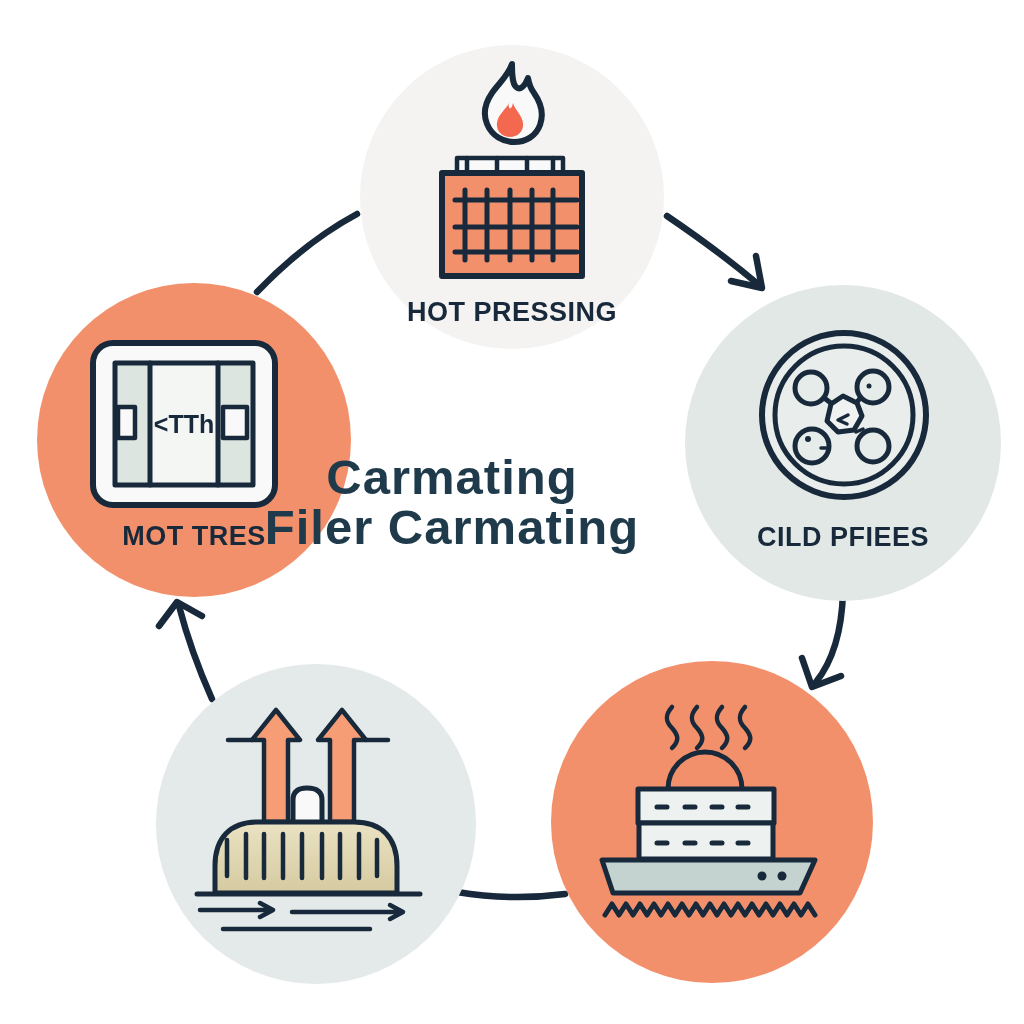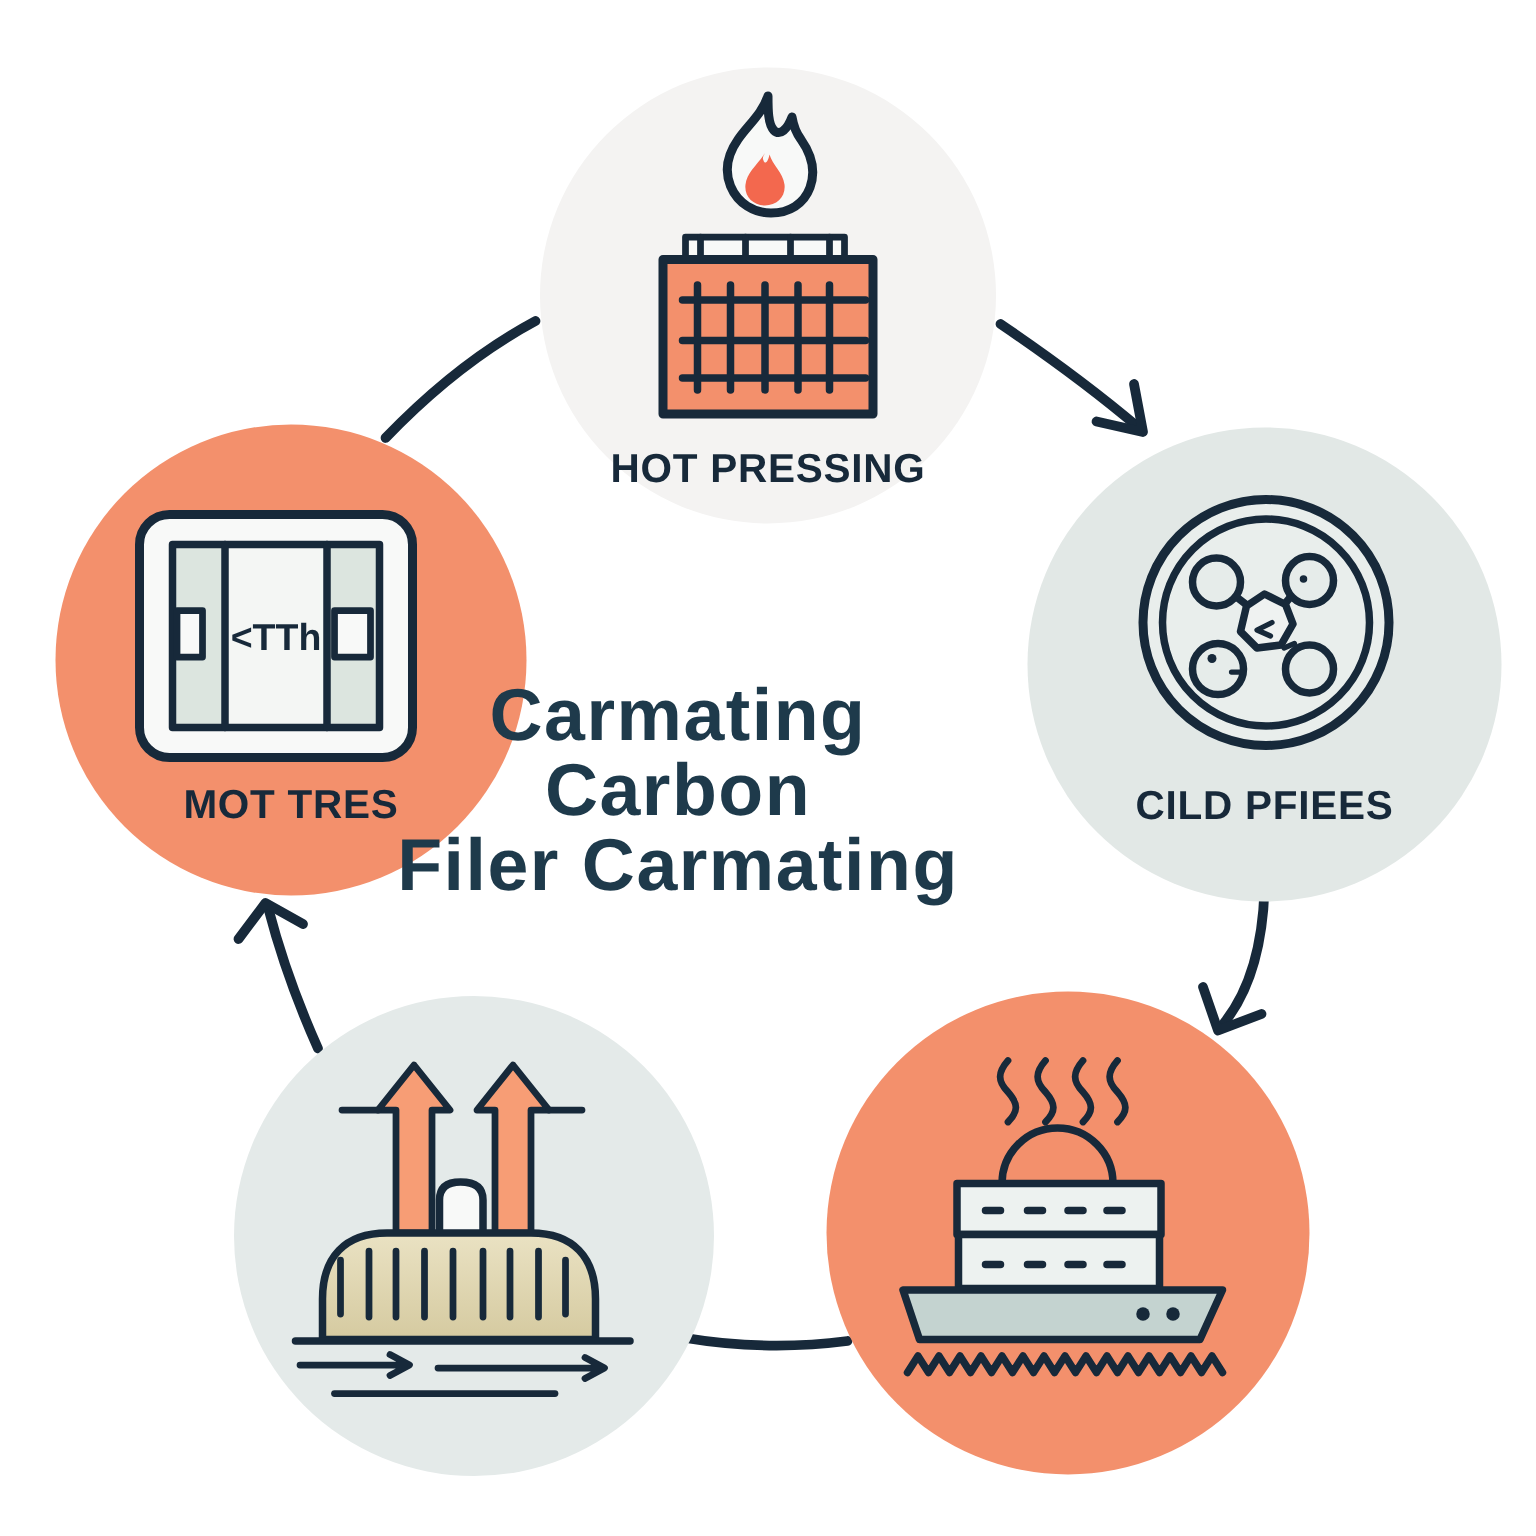--- a/index.html
+++ b/index.html
@@ -158,17 +158,16 @@
       <circle class="fnavy" cx="211" cy="215" r="4.5"></circle>
       <circle class="fnavy" cx="231" cy="215" r="4.5"></circle>
       <path class="sn w5 fnone" d="M54,254 l7,-11 l7,11 l7,-11 l7,11 l7,-11 l7,11 l7,-11 l7,11 l7,-11 l7,11
            l7,-11 l7,11 l7,-11 l7,11 l7,-11 l7,11 l7,-11 l7,11 l7,-11 l7,11
            l7,-11 l7,11 l7,-11 l7,11 l7,-11 l7,11 l7,-11 l7,11 l7,-11 l7,11"></path>
     </svg>
   </div>
 
   <div class="center-title">
     <div>Carmating</div>
-    <div>Carbon</div>
     <div>Filer Carmating</div>
   </div>
 
 </div>
 
 </body></html>

